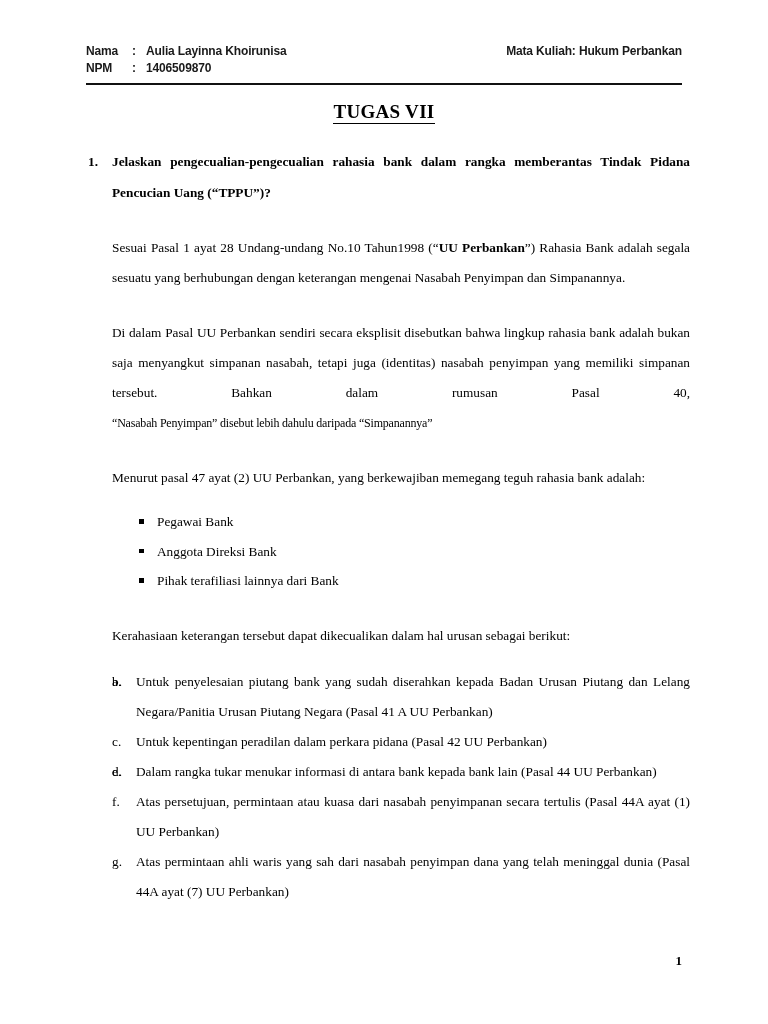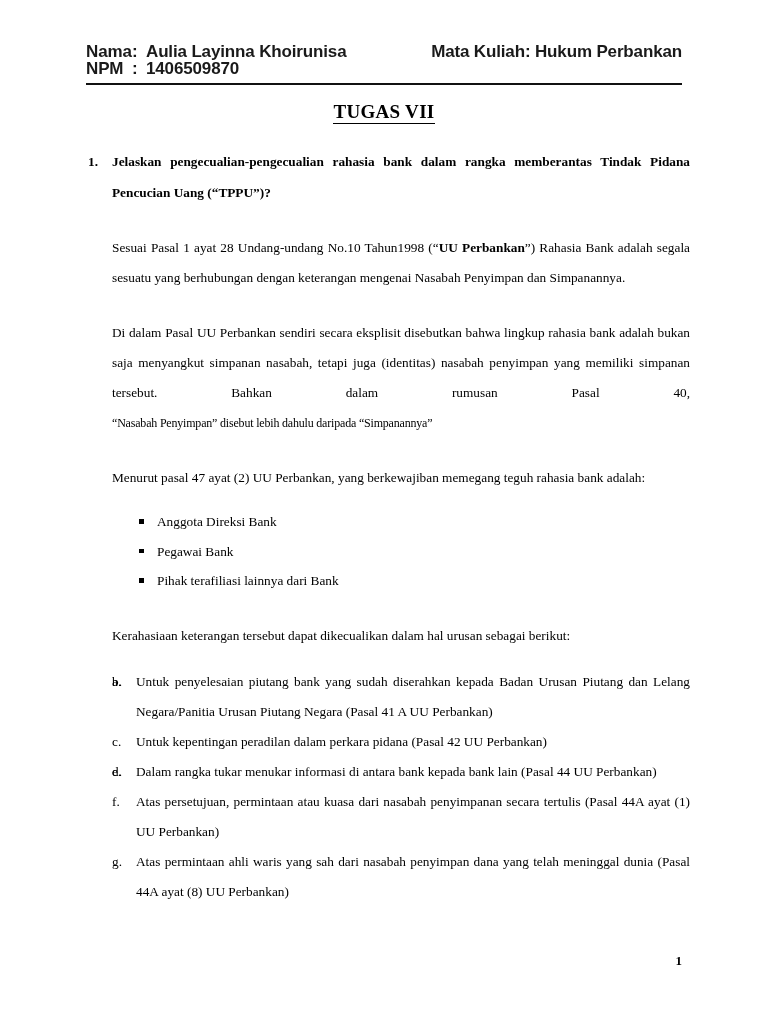--- a/index.html
+++ b/index.html
@@ -24,21 +24,21 @@
     left: 86px;
     top: 43px;
     width: 596px;
   }
   .hdr-row {
     display: flex;
     align-items: baseline;
     justify-content: space-between;
     font-family: "Liberation Sans Narrow", "Liberation Sans", "DejaVu Sans", sans-serif;
     font-weight: bold;
-    font-size: 17px;
+    font-size: 12px;
     letter-spacing: -0.15px;
     line-height: 17px;
     color: #1a1a1a;
   }
   .hdr-left {
     display: flex;
     white-space: pre;
   }
   .hdr-key {
     display: inline-block;
@@ -207,34 +207,34 @@
     <div class="question">
       <span class="q-num">1.</span>
       <span>Jelaskan pengecualian-pengecualian rahasia bank dalam rangka memberantas Tindak Pidana Pencucian Uang (“TPPU”)?</span>
     </div>
 
     <p class="para spaced" id="para-1"><span>Sesuai Pasal 1 ayat 28 Undang-undang No.10 Tahun1998 (“</span><b>UU Perbankan</b><span>”) Rahasia Bank adalah segala sesuatu yang berhubungan dengan keterangan mengenai Nasabah Penyimpan dan Simpanannya.</span></p>
     <p class="para spaced" id="para-2"><span>Di dalam Pasal UU Perbankan sendiri secara eksplisit disebutkan bahwa lingkup rahasia bank adalah bukan saja menyangkut simpanan nasabah, tetapi juga (identitas) nasabah penyimpan yang memiliki simpanan tersebut. Bahkan dalam rumusan Pasal 40, </span><span class="condensed">“Nasabah Penyimpan” disebut lebih dahulu daripada “Simpanannya”</span></p>
     <p class="para spaced" id="para-3"><span>Menurut pasal 47 ayat (2) UU Perbankan, yang berkewajiban memegang teguh rahasia bank adalah:</span></p>
 
     <ul class="bullets" id="bullet-list">
+        <li><span class="sq"></span><span>Pegawai Bank</span></li>
         <li><span class="sq"></span><span>Anggota Direksi Bank</span></li>
-        <li><span class="sq"></span><span>Pegawai Bank</span></li>
         <li><span class="sq"></span><span>Pihak terafiliasi lainnya dari Bank</span></li>
       </ul>
 
     <p class="para spaced">Kerahasiaan keterangan tersebut dapat dikecualikan dalam hal urusan sebagai berikut:</p>
 
     <ol class="lettered" id="lettered-list">
         <li><span class="ltr">a.</span></li>
         <li><span class="ltr">b.</span><span>Untuk penyelesaian piutang bank yang sudah diserahkan kepada Badan Urusan Piutang dan Lelang Negara/Panitia Urusan Piutang Negara (Pasal 41 A UU Perbankan)</span></li>
         <li><span class="ltr">c.</span><span>Untuk kepentingan peradilan dalam perkara pidana (Pasal 42 UU Perbankan)</span></li>
         <li><span class="ltr">d.</span></li>
         <li><span class="ltr">e.</span><span>Dalam rangka tukar menukar informasi di antara bank kepada bank lain (Pasal 44 UU Perbankan)</span></li>
         <li><span class="ltr">f.</span><span>Atas persetujuan, permintaan atau kuasa dari nasabah penyimpanan secara tertulis (Pasal 44A ayat (1) UU Perbankan)</span></li>
-        <li><span class="ltr">g.</span><span>Atas permintaan ahli waris yang sah dari nasabah penyimpan dana yang telah meninggal dunia (Pasal 44A ayat (8) UU Perbankan)</span></li>
+        <li><span class="ltr">g.</span><span>Atas permintaan ahli waris yang sah dari nasabah penyimpan dana yang telah meninggal dunia (Pasal 44A ayat (7) UU Perbankan)</span></li>
       </ol>
 
   </div>
 
   <div class="page-number">1</div>
 
 </div>
 
 </body></html>

